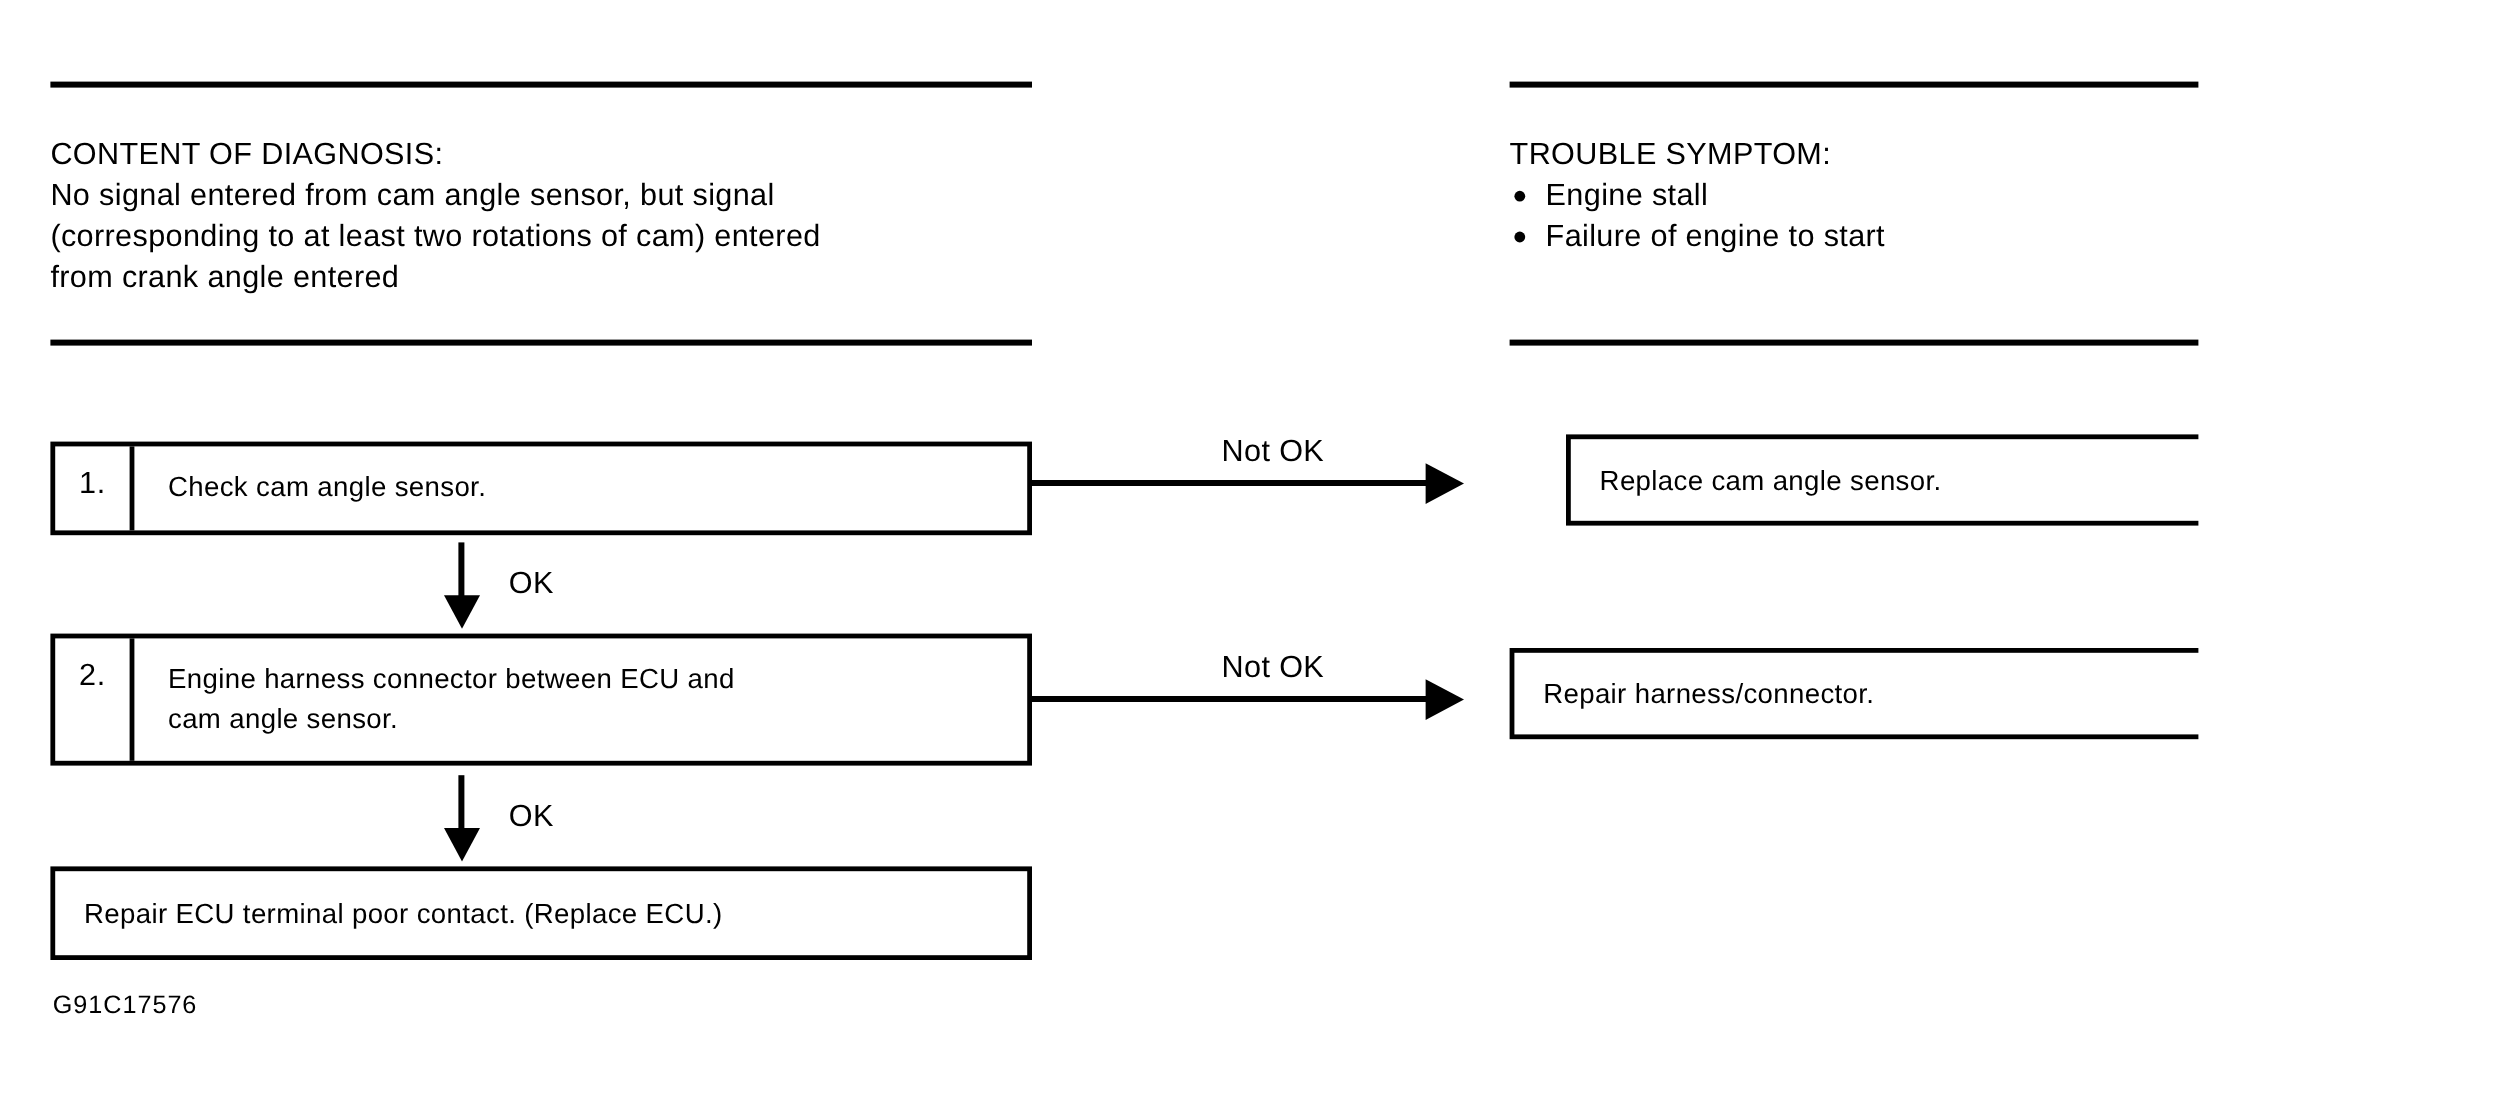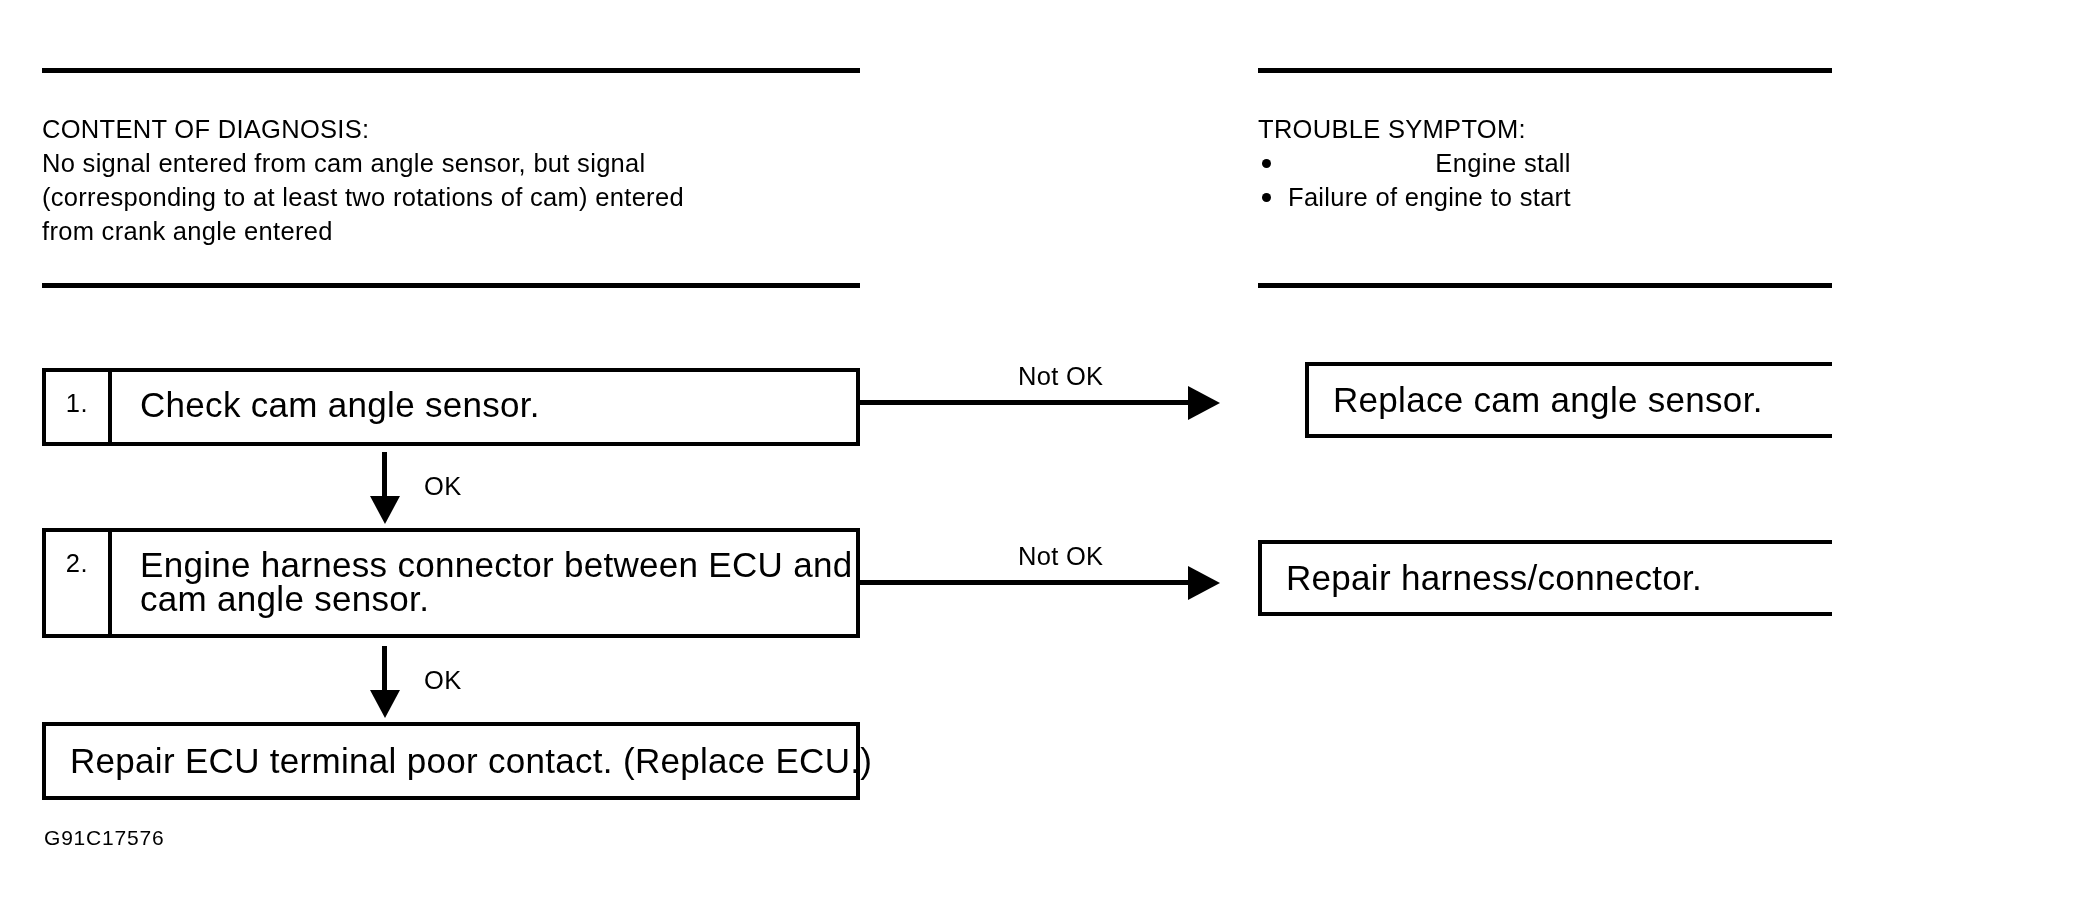--- a/index.html
+++ b/index.html
@@ -41,21 +41,20 @@
     white-space: nowrap;
   }
   .header-left  { left: 42px;   top: 112px; }
   .header-right { left: 1258px; top: 112px; }
   .header-title { display: block; }
   .header-line  { display: block; }
   .bullet-line {
     display: block;
     position: relative;
     padding-left: 30px;
-    text-align: right;
   }
   .bullet-dot {
     position: absolute;
     left: 4px;
     top: 13px;
     width: 9px;
     height: 9px;
     border-radius: 50%;
     background: #000000;
   }
@@ -84,21 +83,21 @@
   }
   .fbox-text {
     position: absolute;
     top: 0;
     bottom: 0;
     right: 0;
     display: flex;
     flex-direction: column;
     justify-content: flex-start;
     padding-top: 16px;
-    font-size: 35px;
+    font-size: 23px;
     line-height: 34px;
     letter-spacing: 0.3px;
     white-space: nowrap;
   }
   .fbox-text.has-num { left: 66px; padding-left: 28px; }
   .fbox-text.no-num  { left: 0;    padding-left: 24px; }
   .fbox-text.center  { justify-content: center; padding-top: 0; }
 
   
   .box-1      { left: 42px; top: 368px; width: 818px; height: 78px; }

